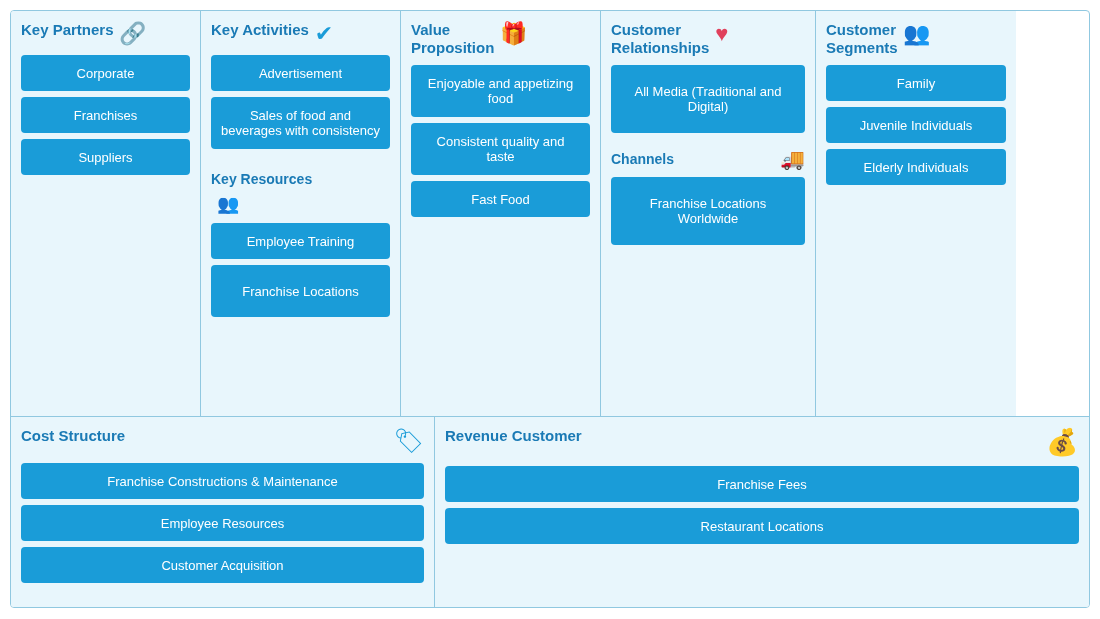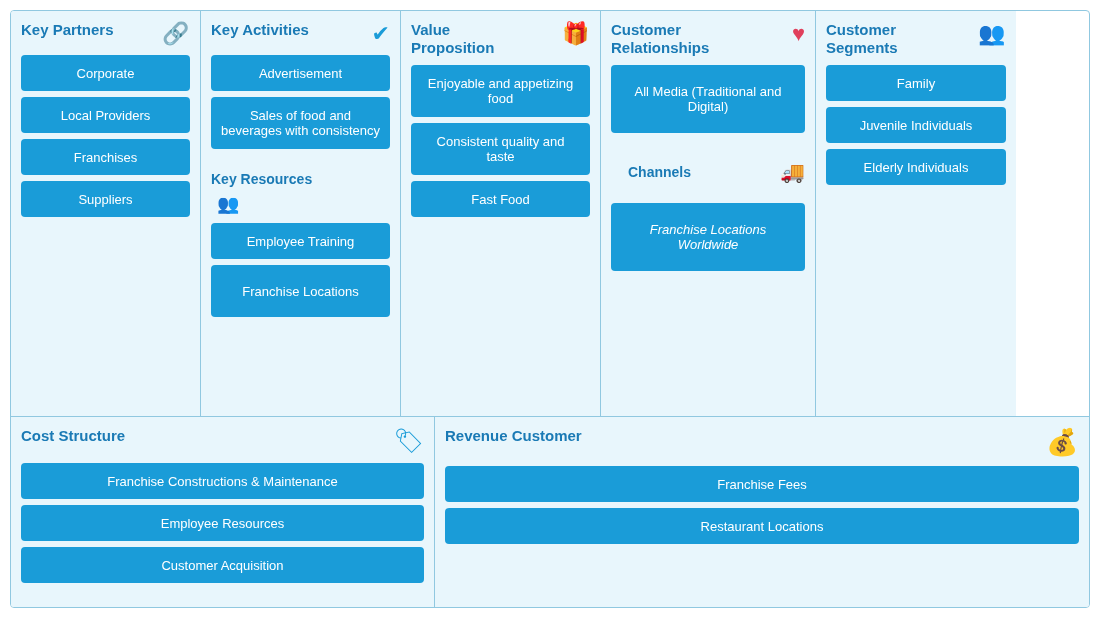--- a/index.html
+++ b/index.html
@@ -34,21 +34,20 @@
       display: flex;
       flex-direction: column;
       background: #e8f6fc;
     }
     .section:last-child {
       border-right: none;
     }
     .section-header {
       display: flex;
       align-items: flex-start;
-      justify-content: space-between;
       margin-bottom: 8px;
     }
     .section-title {
       font-size: 15px;
       font-weight: bold;
       color: #1a7ab5;
       line-height: 1.2;
     }
     .section-icon {
       font-size: 22px;
@@ -112,21 +111,20 @@
 <div class="canvas">
 
   <div class="top-row">
 
     <div class="section key-partners">
       <div class="section-header">
         <span class="section-title">Key Partners</span>
         <span class="section-icon">🔗</span>
       </div>
       <div class="card card-wide">Corporate</div>
-      <div class="card card-wide">Local Providers</div>
       <div class="card card-wide">Franchises</div>
       <div class="card card-wide">Suppliers</div>
     </div>
 
     <div class="section key-activities">
       <div class="section-header">
         <span class="section-title">Key Activities</span>
         <span class="section-icon">✔</span>
       </div>
       <div class="card card-wide">Advertisement</div>
@@ -149,24 +147,24 @@
       <div class="card card-wide">Fast Food</div>
     </div>
 
     <div class="section customer-relationships">
       <div class="section-header">
         <span class="section-title">Customer<br>Relationships</span>
         <span class="section-icon" style="color:#e0405c;">♥</span>
       </div>
       <div class="card card-wide" style="min-height:68px;">All Media (Traditional and Digital)</div>
       <div style="display:flex;align-items:center;margin-top:8px;margin-bottom:6px;">
-        <span class="sub-section-title" style="margin:17px;">Channels</span>
+        <span class="sub-section-title" style="margin:0;">Channels</span>
         <span style="margin-left:auto;font-size:20px;color:#1a9cd8;">🚚</span>
       </div>
-      <div class="card card-wide" style="min-height:68px;font-style:italic;">Franchise Locations Worldwide</div>
+      <div class="card card-wide" style="min-height:68px;">Franchise Locations Worldwide</div>
     </div>
 
     <div class="section customer-segments">
       <div class="section-header">
         <span class="section-title">Customer<br>Segments</span>
         <span class="section-icon">👥</span>
       </div>
       <div class="card card-wide">Family</div>
       <div class="card card-wide">Juvenile Individuals</div>
       <div class="card card-wide">Elderly Individuals</div>

